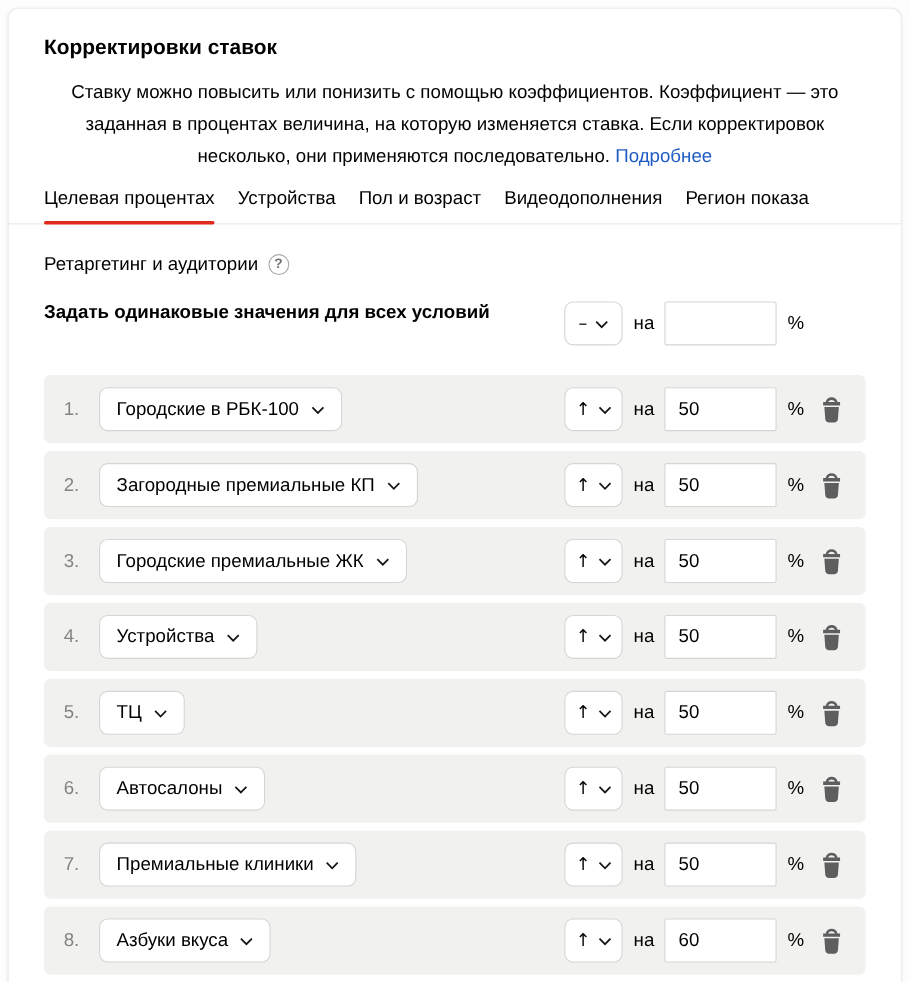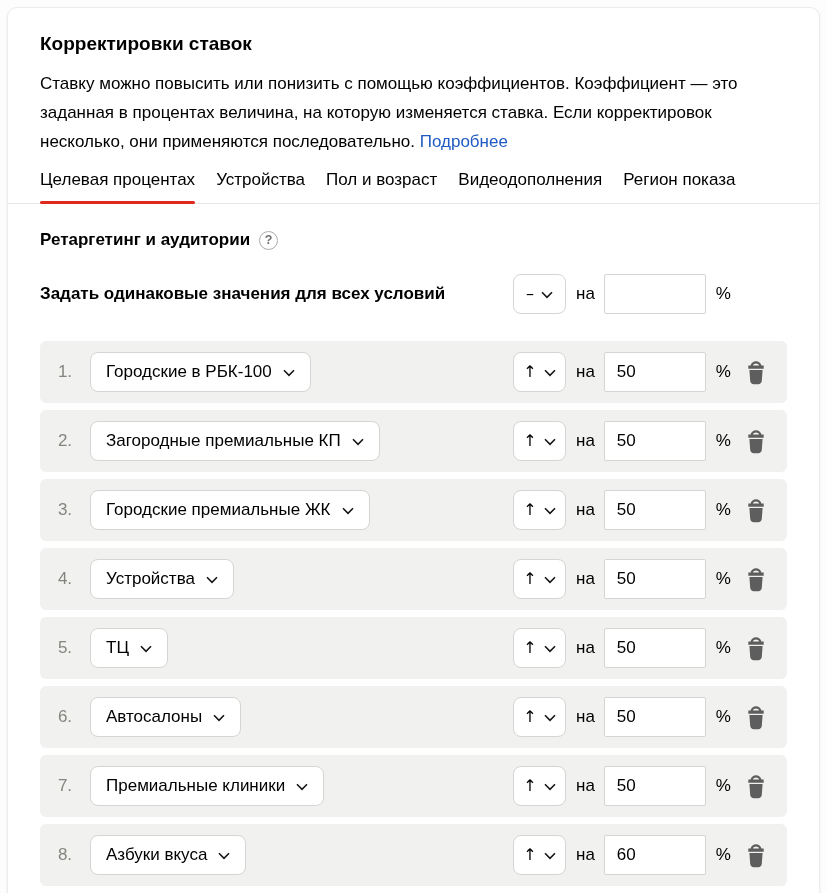--- a/index.html
+++ b/index.html
@@ -19,46 +19,46 @@
   }
   .card{
     position:absolute;left:7px;top:7px;width:813px;height:940px;
     background:#fff;border:1px solid #ececea;border-radius:10px;
     box-shadow:0 1px 3px rgba(0,0,0,.07);
   }
   .page-title{
     margin:24px 32px 0;font-size:19px;line-height:24px;font-weight:700;
   }
   .desc{
-    margin:13px 32px 0;max-width:757px;font-size:17px;line-height:29px;
+    margin:13px 32px 0;max-width:757px;font-size:17px;line-height:29px;text-align:center;
   }
   .desc a{color:var(--link-blue);text-decoration:none;cursor:pointer;}
   .tabs-wrap{
     margin-top:14px;padding:0 32px;border-bottom:1px solid var(--divider-gray);
     display:flex;gap:21px;
   }
   .tab{
     font-size:17px;line-height:20px;padding-bottom:13px;cursor:pointer;
     position:relative;white-space:nowrap;
   }
   .tab.active::after{
     content:"";position:absolute;left:0;right:0;bottom:-1px;height:3px;
     background:var(--accent-red);border-radius:2px;
   }
   .section-head{
     margin:26px 32px 0;display:flex;align-items:center;gap:9px;
   }
-  .section-title{font-size:17px;font-weight:700;}
+  .section-title{font-size:17px;font-weight:400;}
   .help{
     width:19px;height:19px;border:1.5px solid #ababab;border-radius:50%;
     display:inline-flex;align-items:center;justify-content:center;
     font-size:12.5px;font-weight:600;color:#6e6e6e;cursor:pointer;flex:none;
   }
   .set-all{
-    margin:24px 32px 0;display:flex;align-items:center;
+    margin:24px 32px 0;display:flex;align-items:flex-start;
   }
   .set-all-label{font-size:17px;font-weight:700;}
   .controls{
     width:274px;margin-left:auto;flex:none;display:flex;align-items:center;
   }
   .select{
     height:40px;background:#fff;border:1px solid var(--border-gray);
     border-radius:8px;display:inline-flex;align-items:center;cursor:pointer;
     font-family:inherit;font-size:17px;color:#000;padding:0 12px;gap:9px;
   }

